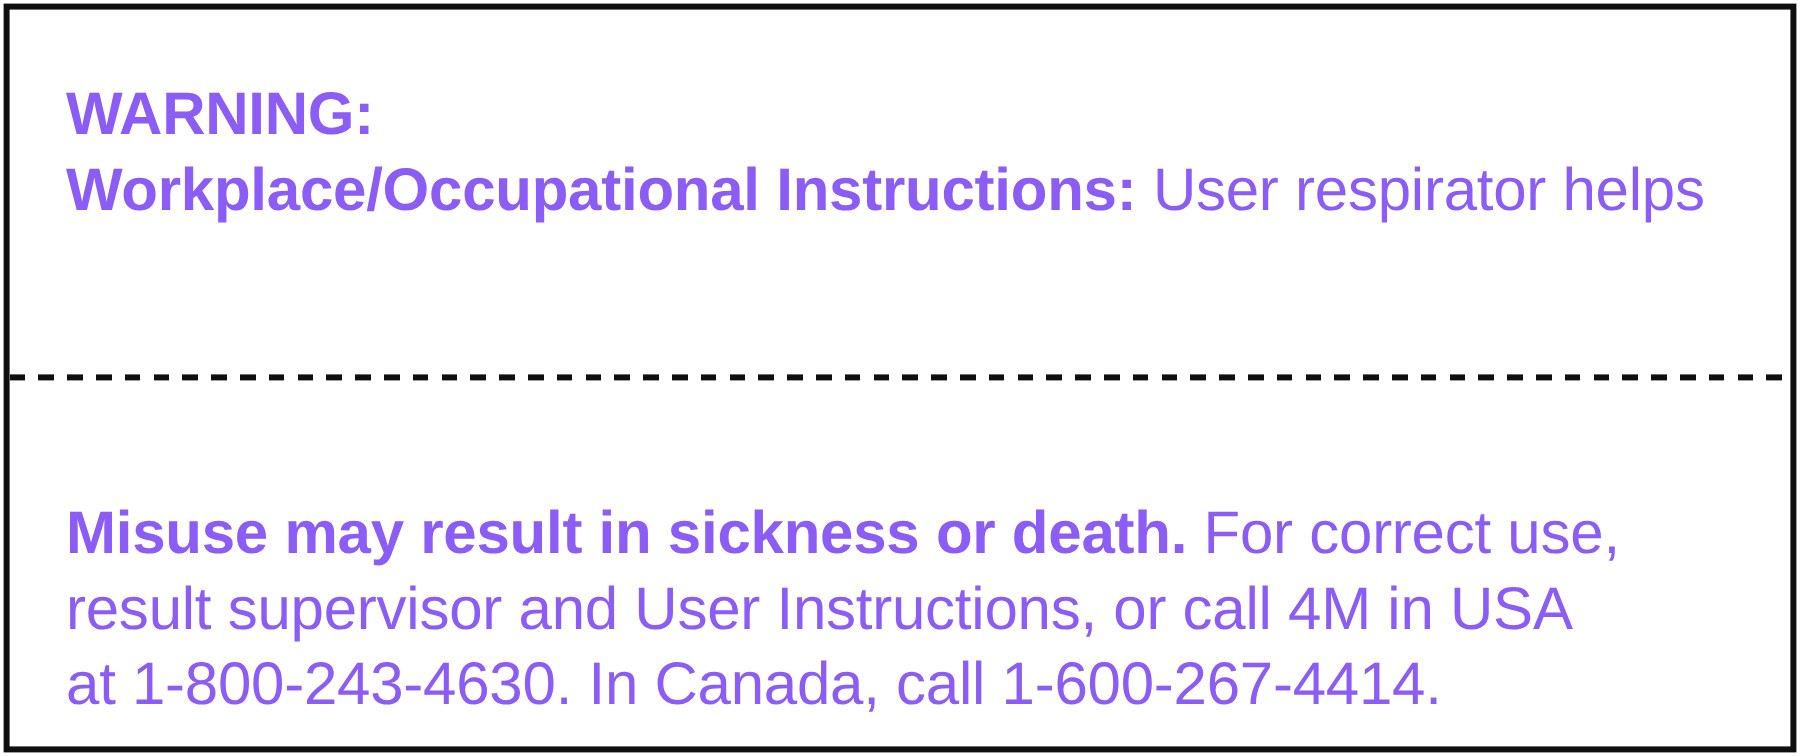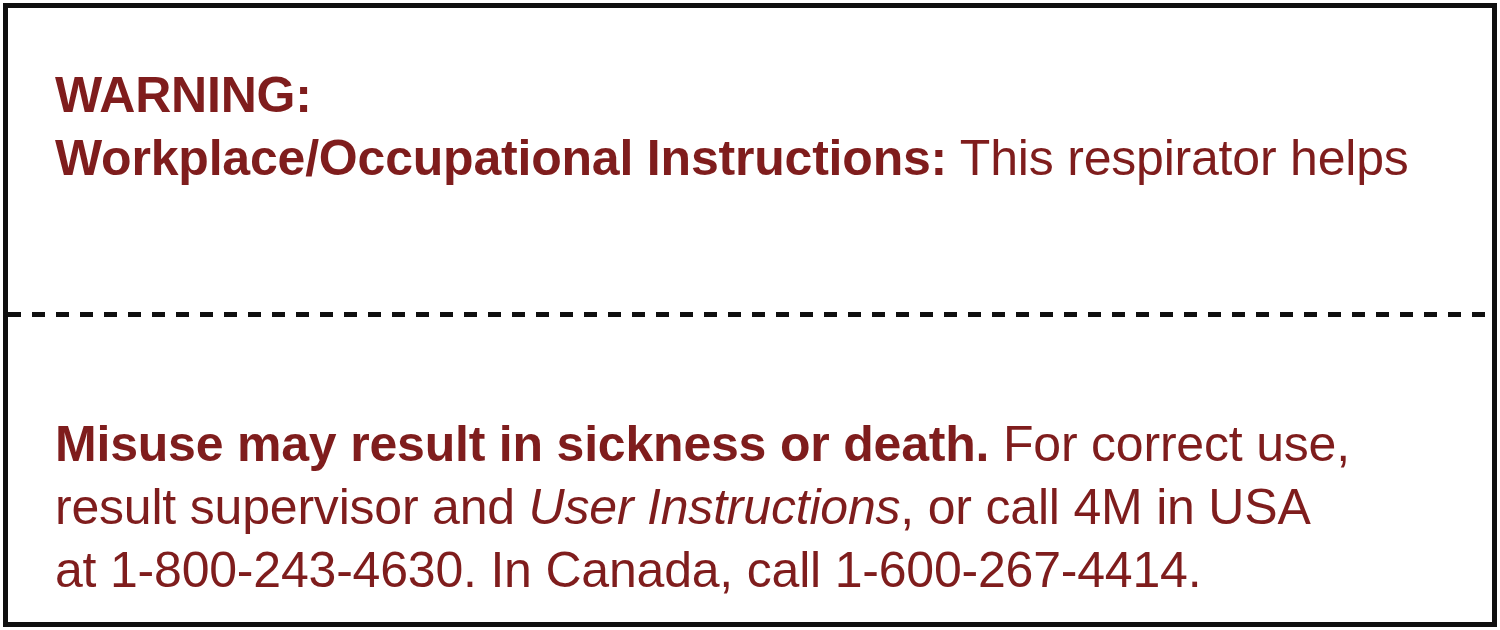--- a/index.html
+++ b/index.html
@@ -5,42 +5,42 @@
   html, body {
     margin: 0;
     padding: 0;
     background: #ffffff;
   }
   .label-canvas {
     position: relative;
     width: 1500px;
     height: 630px;
     background: #ffffff;
-    color: #7f1d1d;
+    color: #8b5cf6;
     font-family: "Liberation Sans", sans-serif;
     overflow: hidden;
   }
   .frame {
     position: absolute;
     inset: 3px;
     border: 5px solid #0f0f0f;
     pointer-events: none;
   }
   .text-block {
     position: absolute;
     left: 55px;
     font-size: 50px;
     line-height: 63px;
     letter-spacing: -0.2px;
     white-space: nowrap;
   }
   .top-text    { top: 64px; }
   .bottom-text { top: 376px; margin-top: 37px; }
   .bold   { font-weight: bold; }
-  .italic { font-style: italic; }
+  .italic { }
   .divider {
     position: absolute;
     left: 8px;
     right: 8px;
     top: 312px;
     height: 5px;
     background: repeating-linear-gradient(
       to right,
       #0f0f0f 0px, #0f0f0f 13px,
       transparent 13px, transparent 24px
@@ -49,21 +49,21 @@
 </style>
 </head>
 <body>
 
 <div class="label-canvas">
 
   <div class="frame"></div>
 
   <div class="text-block top-text">
     <div class="line bold">WARNING:</div>
-    <div class="line"><span class="bold">Workplace/Occupational Instructions:</span><span> This respirator helps</span></div>
+    <div class="line"><span class="bold">Workplace/Occupational Instructions:</span><span> User respirator helps</span></div>
   </div>
 
   <div class="divider"></div>
 
   <div class="text-block bottom-text">
     <div class="line"><span class="bold">Misuse may result in sickness or death.</span><span> For correct use,</span></div>
     <div class="line"><span>result supervisor and </span><span class="italic">User Instructions</span><span>, or call 4M in USA</span></div>
     <div class="line">at 1-800-243-4630. In Canada, call 1-600-267-4414.</div>
   </div>
 

